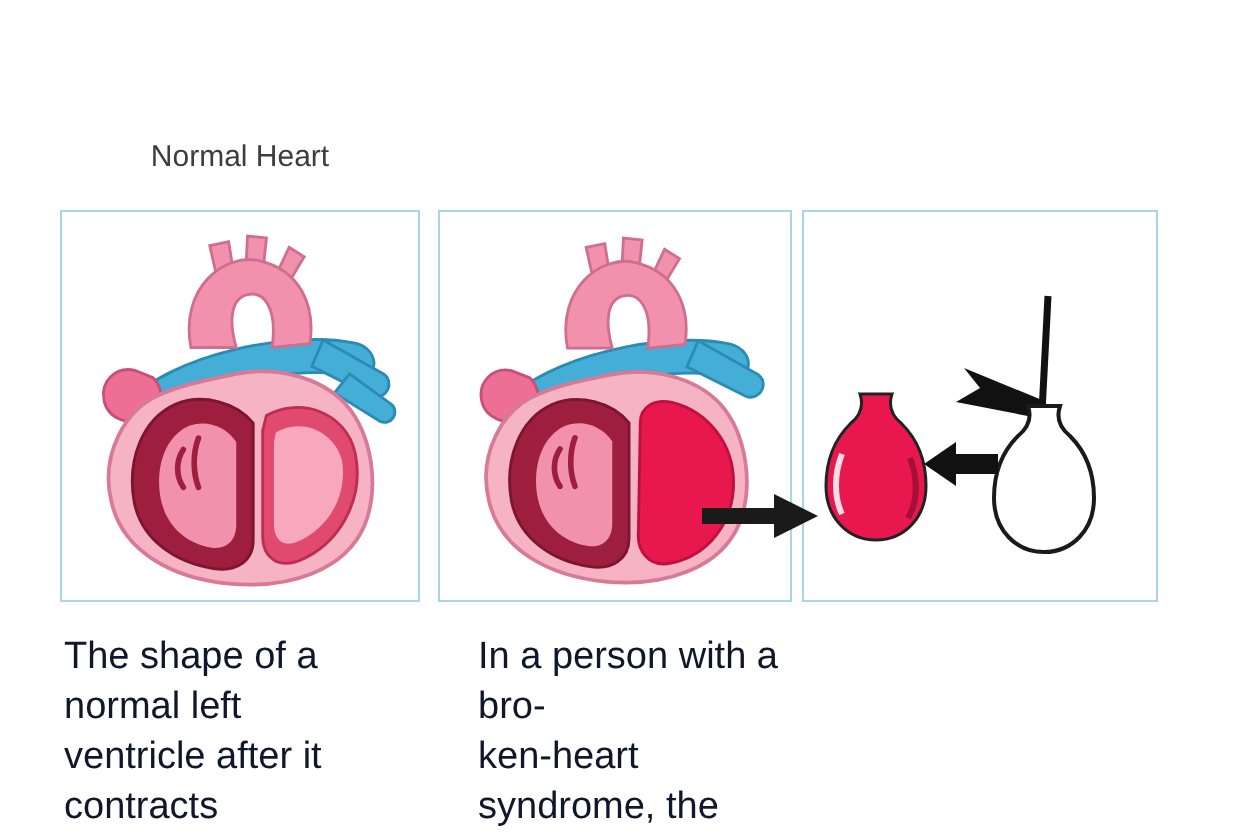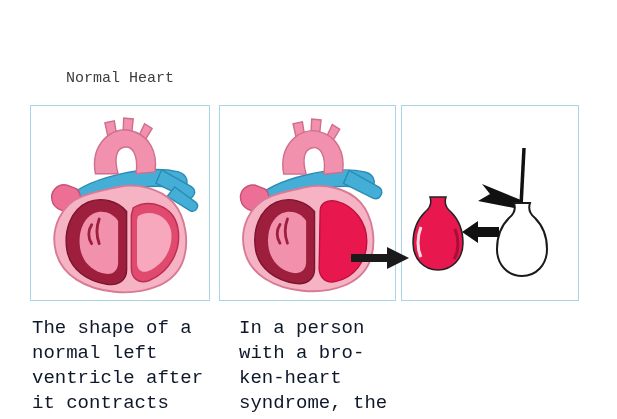--- a/index.html
+++ b/index.html
@@ -1,20 +1,20 @@
 <!DOCTYPE html>
 <html><head>
 <meta charset="utf-8">
 <style>
   html,body { margin:0; padding:0; background:#ffffff; }
   .stage {
     position: relative;
     width: 617px; height: 419px;
     background: #ffffff;
-    font-family: Liberation Mono, monospace;
+    font-family: Liberation Sans, sans-serif;
     overflow: hidden;
   }
   .panel-title {
     position: absolute;
     text-align: center;
     font-size: 15px;
     color: #3d3d3d;
     white-space: pre-line;
     line-height: 1.15;
   }

